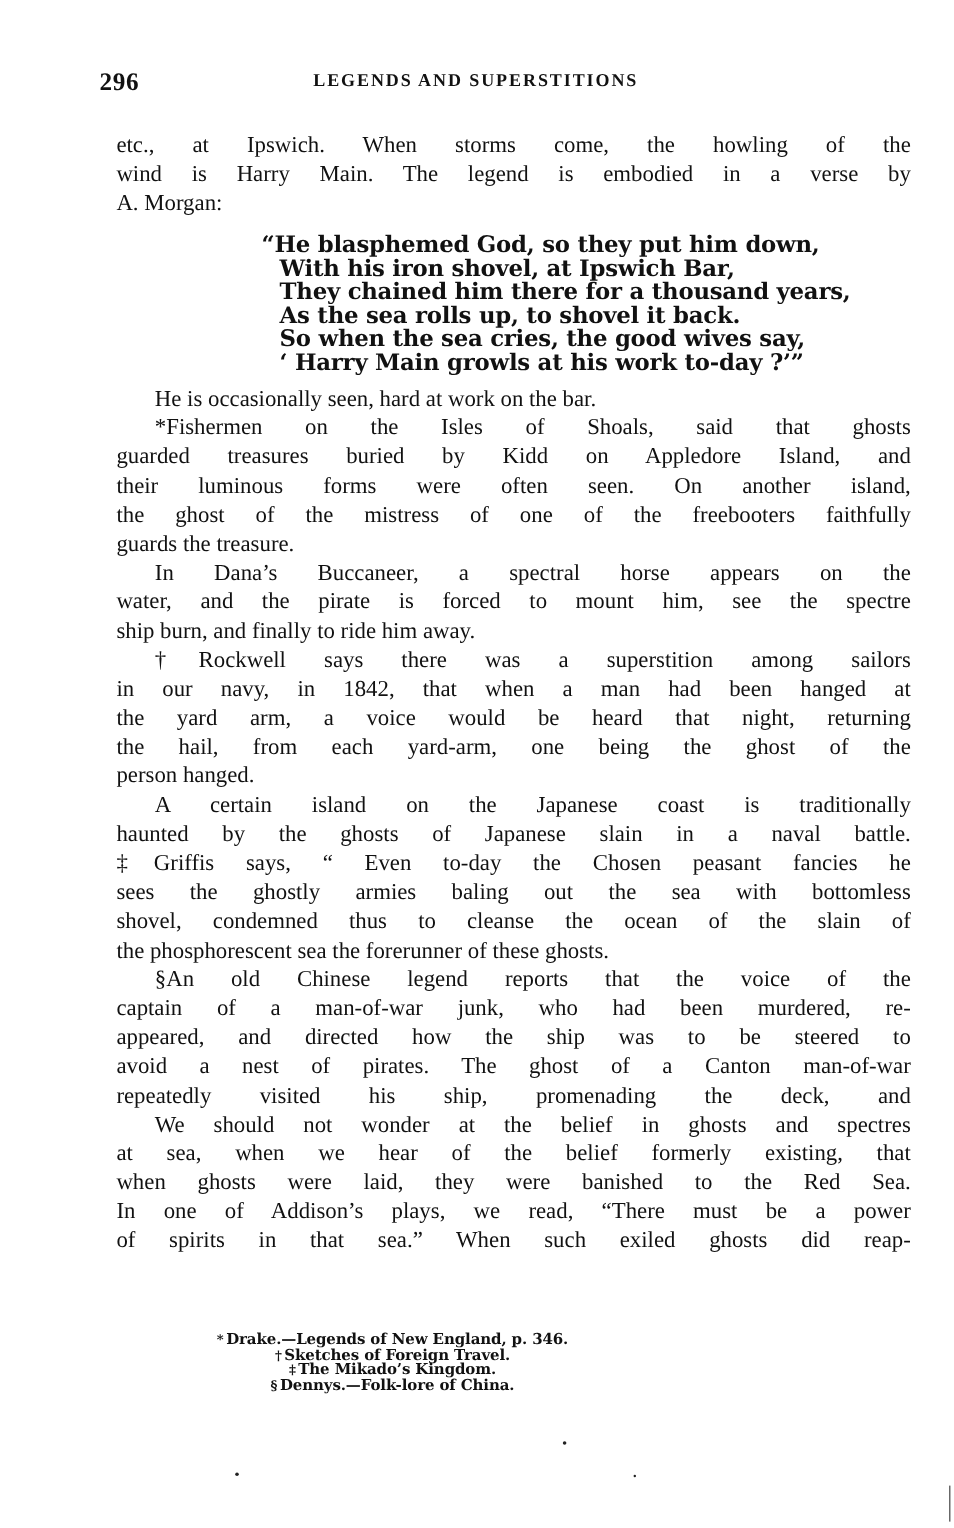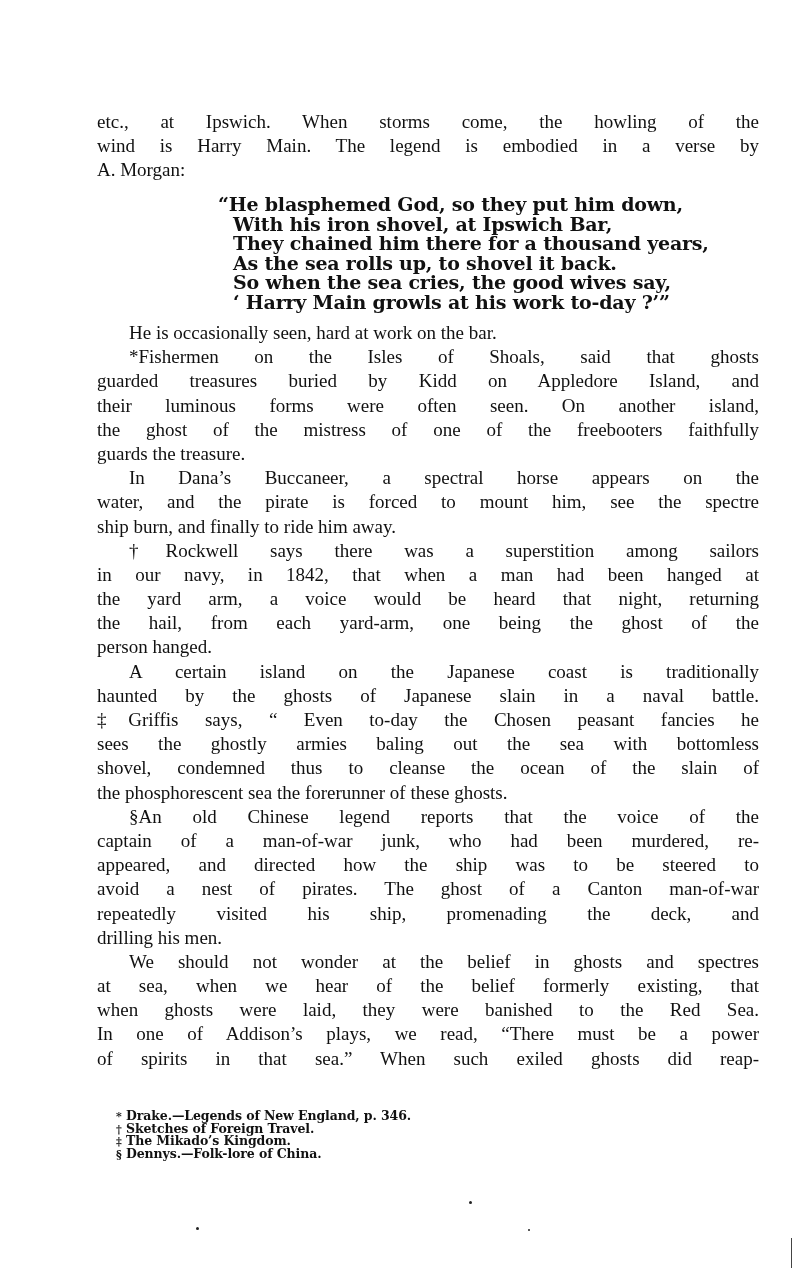--- a/index.html
+++ b/index.html
@@ -99,20 +99,21 @@
     }
     .footnote {
       display: block;
       font-size: 12.5px;
       font-weight: bold;
       line-height: 12.5px;
       height: 12.5px;
       white-space: nowrap;
       font-family: "DejaVu Serif", "Liberation Serif", serif;
       letter-spacing: -0.1px;
+      text-align: center;
     }
     .mark {
       display: inline-block;
       width: 10px;
       font-size: 11px;
     }
     .speck {
       position: absolute;
       width: 3px;
       height: 3px;
@@ -126,20 +127,24 @@
       width: 1px;
       height: 30px;
       background: #444;
     }
   </style>
 </head>
 <body>
 
 <div class="page">
 
+  <div class="running-head">
+    <span class="page-number">296</span>
+    <span class="running-title">LEGENDS AND SUPERSTITIONS</span>
+  </div>
 
   <div class="body-text">
     <span class="line">etc., at Ipswich.  When storms come, the howling of the</span>
     <span class="line">wind is Harry Main.  The legend is embodied in a verse by</span>
     <span class="line last">A. Morgan:</span>
   </div>
 
   <div class="verse">
     <span class="vline">“He blasphemed God, so they put him down,</span>
     <span class="vline cont">With his iron shovel, at Ipswich Bar,</span>
@@ -185,21 +190,20 @@
       <span class="line">shovel, condemned thus to cleanse the ocean of the slain of</span>
       <span class="line last">the phosphorescent sea the forerunner of these ghosts.</span>
     </div>
 
     <div>
       <span class="line indent">§An old Chinese legend reports that the voice of the</span>
       <span class="line">captain of a man-of-war junk, who had been murdered, re-</span>
       <span class="line">appeared, and directed how the ship was to be steered to</span>
       <span class="line">avoid a nest of pirates.  The ghost of a Canton man-of-war</span>
       <span class="line">repeatedly visited his ship, promenading the deck, and</span>
-      <span class="line last">drilling his men.</span>
     </div>
 
     <div>
       <span class="line indent">We should not wonder at the belief in ghosts and spectres</span>
       <span class="line">at sea, when we hear of the belief formerly existing, that</span>
       <span class="line">when ghosts were laid, they were banished to the Red Sea.</span>
       <span class="line">In one of Addison’s plays, we read, “There must be a power</span>
       <span class="line">of spirits in that sea.”  When such exiled ghosts did reap-</span>
     </div>
   </div>

